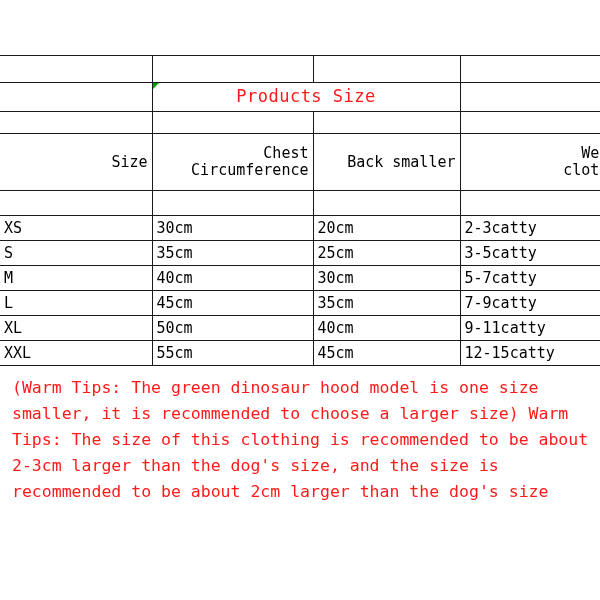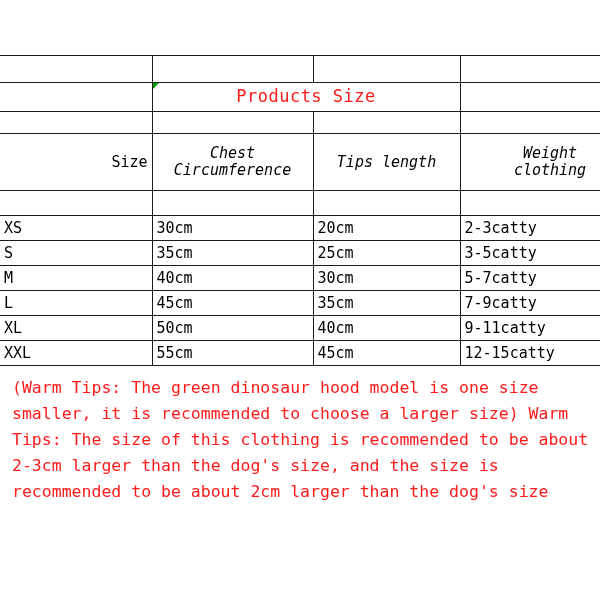--- a/index.html
+++ b/index.html
@@ -59,23 +59,22 @@
   .r-data      { height: 25px; }
 
   .title-cell {
     text-align: center;
     color: #ff1a1a;
     font-size: 17px;
     letter-spacing: 0.5px;
     position: relative;
   }
   .header-cell {
-    text-align: center;
-    font-size: 15px;
-    font-style: italic;
+    text-align: right;
+    font-size: 15px;
   }
   .header-cell-left {
     text-align: right;
     font-size: 15px;
   }
   .data-cell {
     text-align: left;
     font-size: 15px;
     margin-top: 15px;
   }
@@ -148,21 +147,21 @@
 
       <tr class="r-header">
         <td class="header-cell-left">
           <span>Size</span>
         </td>
         <td class="header-cell">
           <span>Chest</span><br>
           <span>Circumference</span>
         </td>
         <td class="header-cell">
-          <span>Tips length</span>
+          <span>Back smaller</span>
         </td>
         <td class="header-cell">
           <span>Weight</span><br>
           <span>clothing</span>
         </td>
       </tr>
 
       <tr class="r-spacer3">
         <td></td>
         <td></td>

